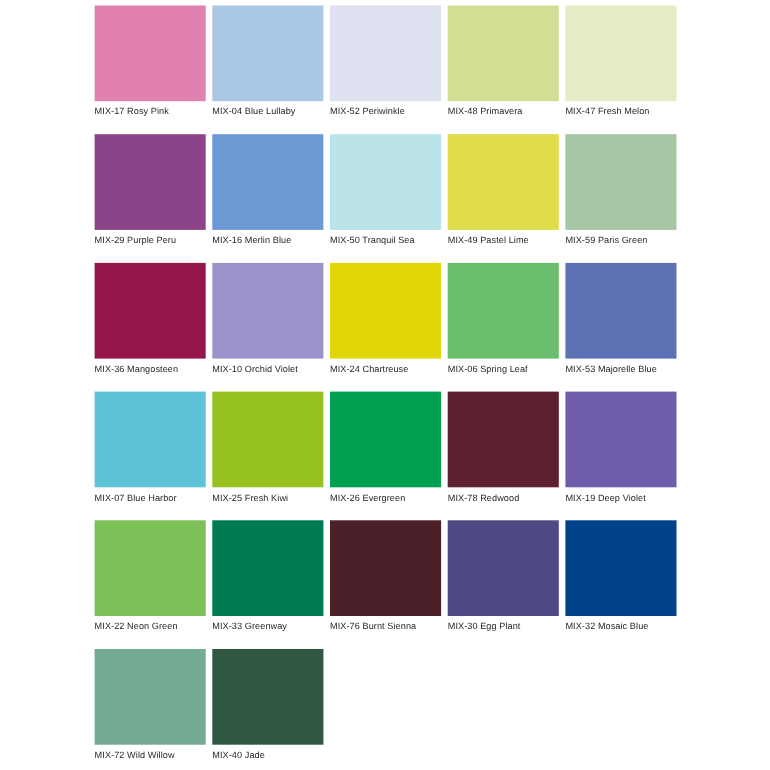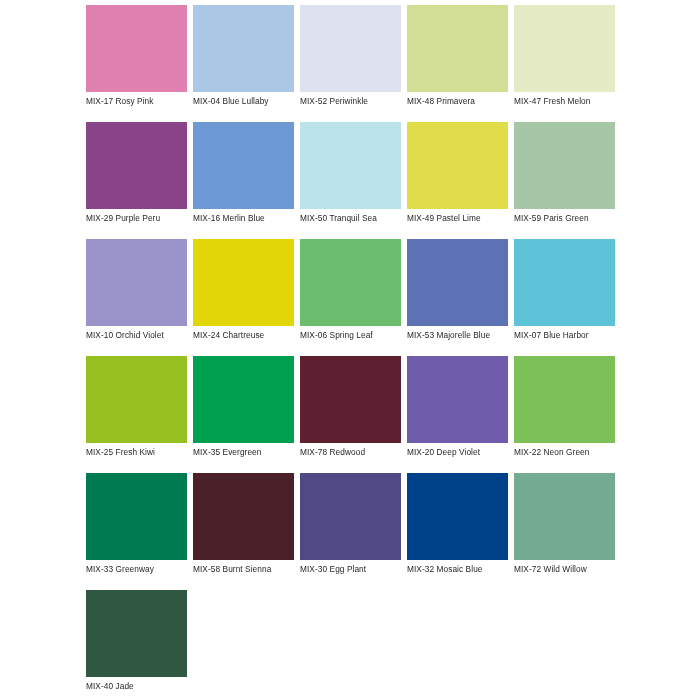--- a/index.html
+++ b/index.html
@@ -94,20 +94,24 @@
       </div>
       <div class="swatch-cell">
         <div class="swatch-chip" style="background: rgb(224, 221, 74);"></div>
         <div class="swatch-label">MIX-49 Pastel Lime</div>
       </div>
       <div class="swatch-cell">
         <div class="swatch-chip" style="background: rgb(167, 198, 165);"></div>
         <div class="swatch-label">MIX-59 Paris Green</div>
       </div>
       <div class="swatch-cell">
+        <div class="swatch-chip" style="background: rgb(149, 22, 74);"></div>
+        <div class="swatch-label">MIX-36 Mangosteen</div>
+      </div>
+      <div class="swatch-cell">
         <div class="swatch-chip" style="background: rgb(154, 148, 203);"></div>
         <div class="swatch-label">MIX-10 Orchid Violet</div>
       </div>
       <div class="swatch-cell">
         <div class="swatch-chip" style="background: rgb(226, 214, 9);"></div>
         <div class="swatch-label">MIX-24 Chartreuse</div>
       </div>
       <div class="swatch-cell">
         <div class="swatch-chip" style="background: rgb(107, 190, 110);"></div>
         <div class="swatch-label">MIX-06 Spring Leaf</div>
@@ -119,41 +123,41 @@
       <div class="swatch-cell">
         <div class="swatch-chip" style="background: rgb(94, 195, 216);"></div>
         <div class="swatch-label">MIX-07 Blue Harbor</div>
       </div>
       <div class="swatch-cell">
         <div class="swatch-chip" style="background: rgb(150, 193, 33);"></div>
         <div class="swatch-label">MIX-25 Fresh Kiwi</div>
       </div>
       <div class="swatch-cell">
         <div class="swatch-chip" style="background: rgb(0, 160, 80);"></div>
-        <div class="swatch-label">MIX-35 Evergreen</div>
+        <div class="swatch-label">MIX-26 Evergreen</div>
       </div>
       <div class="swatch-cell">
         <div class="swatch-chip" style="background: rgb(94, 31, 49);"></div>
         <div class="swatch-label">MIX-78 Redwood</div>
       </div>
       <div class="swatch-cell">
         <div class="swatch-chip" style="background: rgb(111, 93, 171);"></div>
-        <div class="swatch-label">MIX-20 Deep Violet</div>
+        <div class="swatch-label">MIX-19 Deep Violet</div>
       </div>
       <div class="swatch-cell">
         <div class="swatch-chip" style="background: rgb(125, 192, 88);"></div>
         <div class="swatch-label">MIX-22 Neon Green</div>
       </div>
       <div class="swatch-cell">
         <div class="swatch-chip" style="background: rgb(0, 122, 80);"></div>
         <div class="swatch-label">MIX-33 Greenway</div>
       </div>
       <div class="swatch-cell">
         <div class="swatch-chip" style="background: rgb(75, 32, 41);"></div>
-        <div class="swatch-label">MIX-58 Burnt Sienna</div>
+        <div class="swatch-label">MIX-76 Burnt Sienna</div>
       </div>
       <div class="swatch-cell">
         <div class="swatch-chip" style="background: rgb(79, 73, 133);"></div>
         <div class="swatch-label">MIX-30 Egg Plant</div>
       </div>
       <div class="swatch-cell">
         <div class="swatch-chip" style="background: rgb(0, 66, 137);"></div>
         <div class="swatch-label">MIX-32 Mosaic Blue</div>
       </div>
       <div class="swatch-cell">

